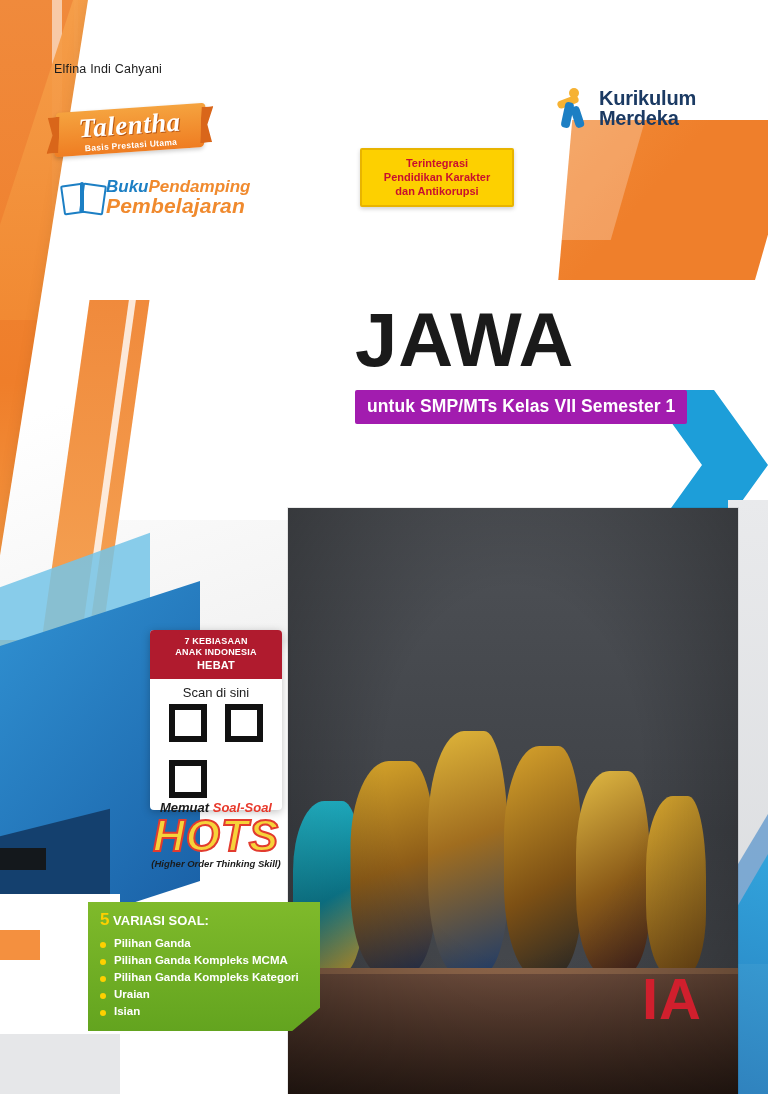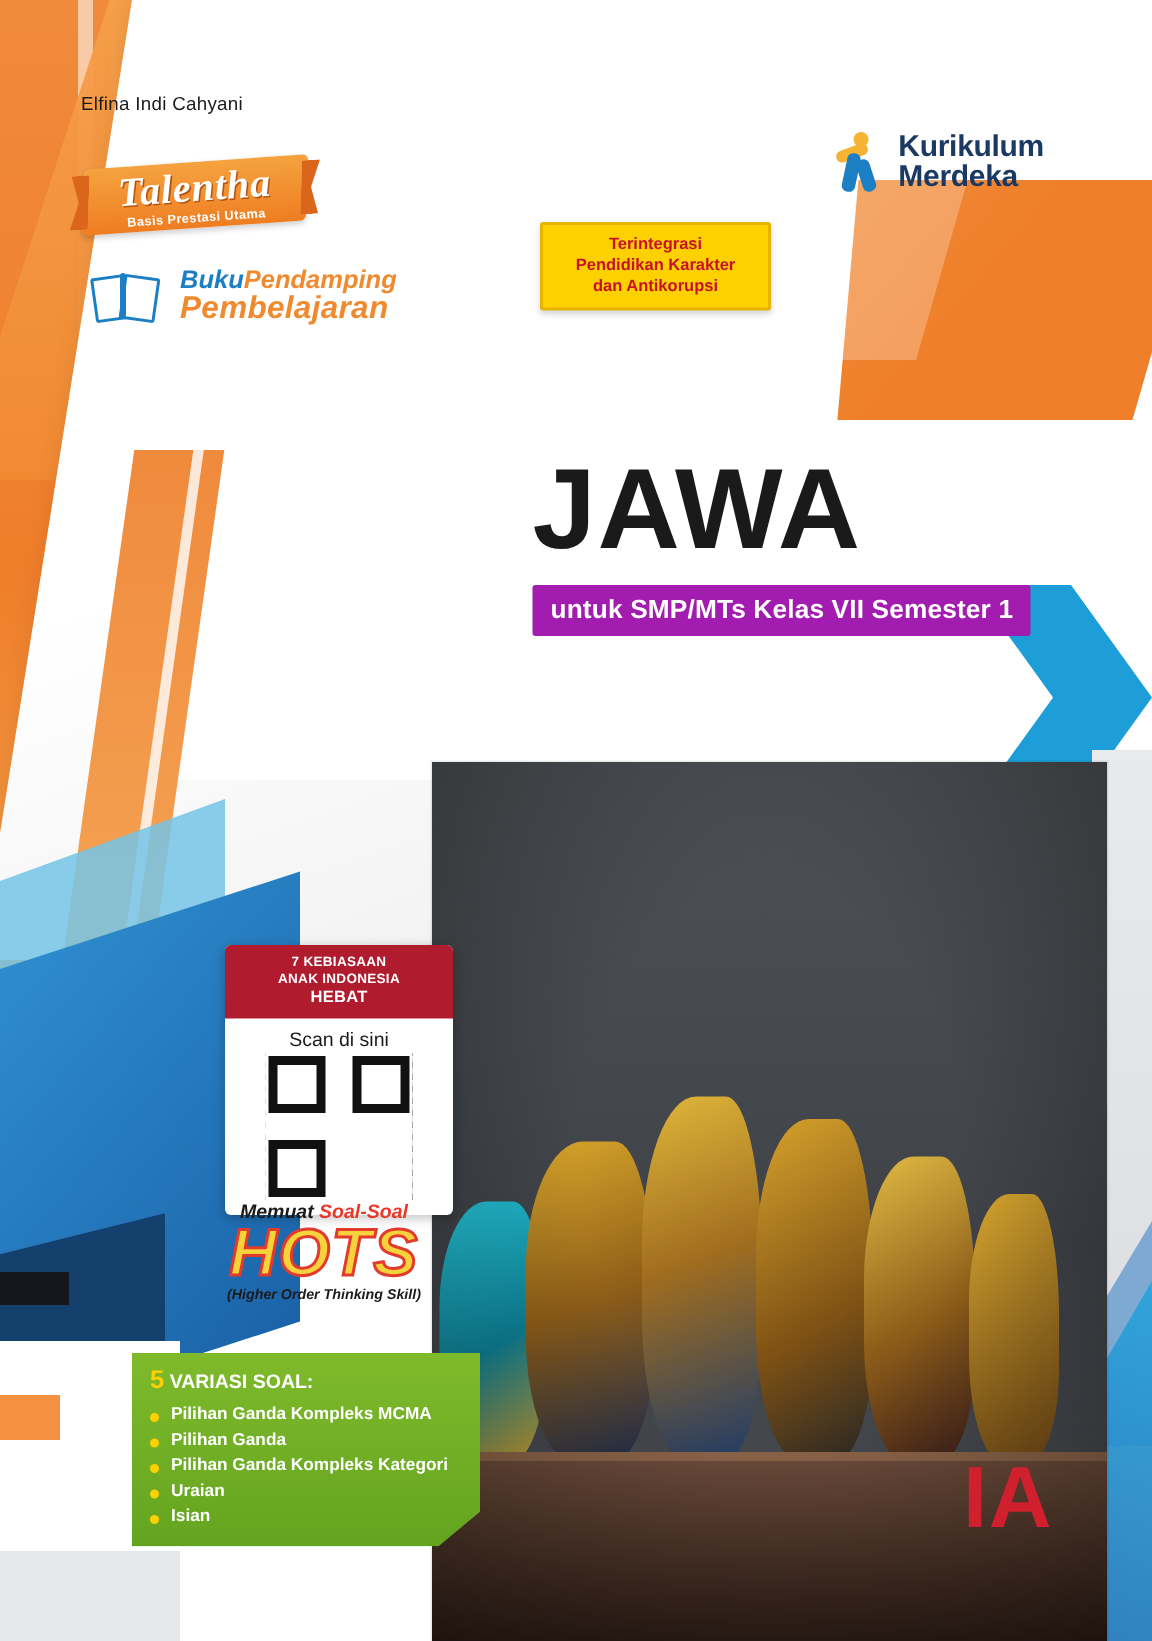--- a/index.html
+++ b/index.html
@@ -223,21 +223,21 @@
   }
   .talentha .sub {
     position:absolute; left:0; top:40px; width:150px; text-align:center;
     font-size: 8.5px; font-weight:700; color:#ffffff; letter-spacing:.3px;
   }
 
   
   .bpp {
     position:absolute; left: 62px; top: 178px;
     z-index: 40;
-    display:flex; align-items:center; gap:16px;
+    display:flex; align-items:center; gap:2px;
   }
   .bpp .bookicon{
     width: 42px; height: 34px; position: relative;
   }
   .bpp .bookicon .page{
     position:absolute; width:20px;height:26px;background:#ffffff;border:2px solid #1c7fc4;border-radius:2px;
   }
   .bpp .bookicon .page.l{ left:0; top:4px; transform: rotate(-8deg); }
   .bpp .bookicon .page.r{ left:19px; top:4px; transform: rotate(8deg); }
   .bpp .bookicon .spine{ position:absolute; left:18px; top:2px; width:4px;height:30px;background:#1c7fc4;border-radius:2px;}
@@ -340,21 +340,21 @@
   .w6{ left: 388px; }
   .w6 .body{ width:60px;height:180px;background:linear-gradient(150deg,#d9a82f,#6f4715);}
   .photo-dark-vignette{
     position:absolute; inset:0;
     background: radial-gradient(ellipse at 50% 45%, rgba(0,0,0,0) 40%, rgba(0,0,0,.35) 100%);
     pointer-events:none;
   }
 
   
   .qrbox{
-    position:absolute; left: 150px; top: 630px; width: 152px; z-index: 45;
+    position:absolute; left: 150px; top: 630px; width: 132px; z-index: 45;
     background:#ffffff; border-radius:4px; box-shadow: 0 2px 8px rgba(0,0,0,.25);
     overflow:hidden;
   }
   .qrbox .hdr{
     background:#b01b2e; color:#fff; text-align:center; padding:6px 4px 7px;
     font-size:9px; font-weight:800; line-height:1.25; letter-spacing:.2px;
   }
   .qrbox .hdr .big{ font-size:11px; }
   .qrbox .scan{
     text-align:center; font-size:13px; color:#1b1b1b; padding:6px 0 2px; font-weight:500;
@@ -545,22 +545,22 @@
 
   <div class="hots">
     <div class="memuat"><span>Memuat </span><b>Soal-Soal</b></div>
     <div class="word">HOTS</div>
     <div class="full">(Higher Order Thinking Skill)</div>
   </div>
 
   <div class="variasi">
     <div class="head"><span class="num">5</span> <span>VARIASI SOAL:</span></div>
     <ul>
+      <li>Pilihan Ganda</li>
       <li>Pilihan Ganda Kompleks MCMA</li>
-      <li>Pilihan Ganda</li>
       <li>Pilihan Ganda Kompleks Kategori</li>
       <li>Uraian</li>
       <li>Isian</li>
     </ul>
   </div>
 
   <div class="ia">IA</div>
 
 </div>
 

